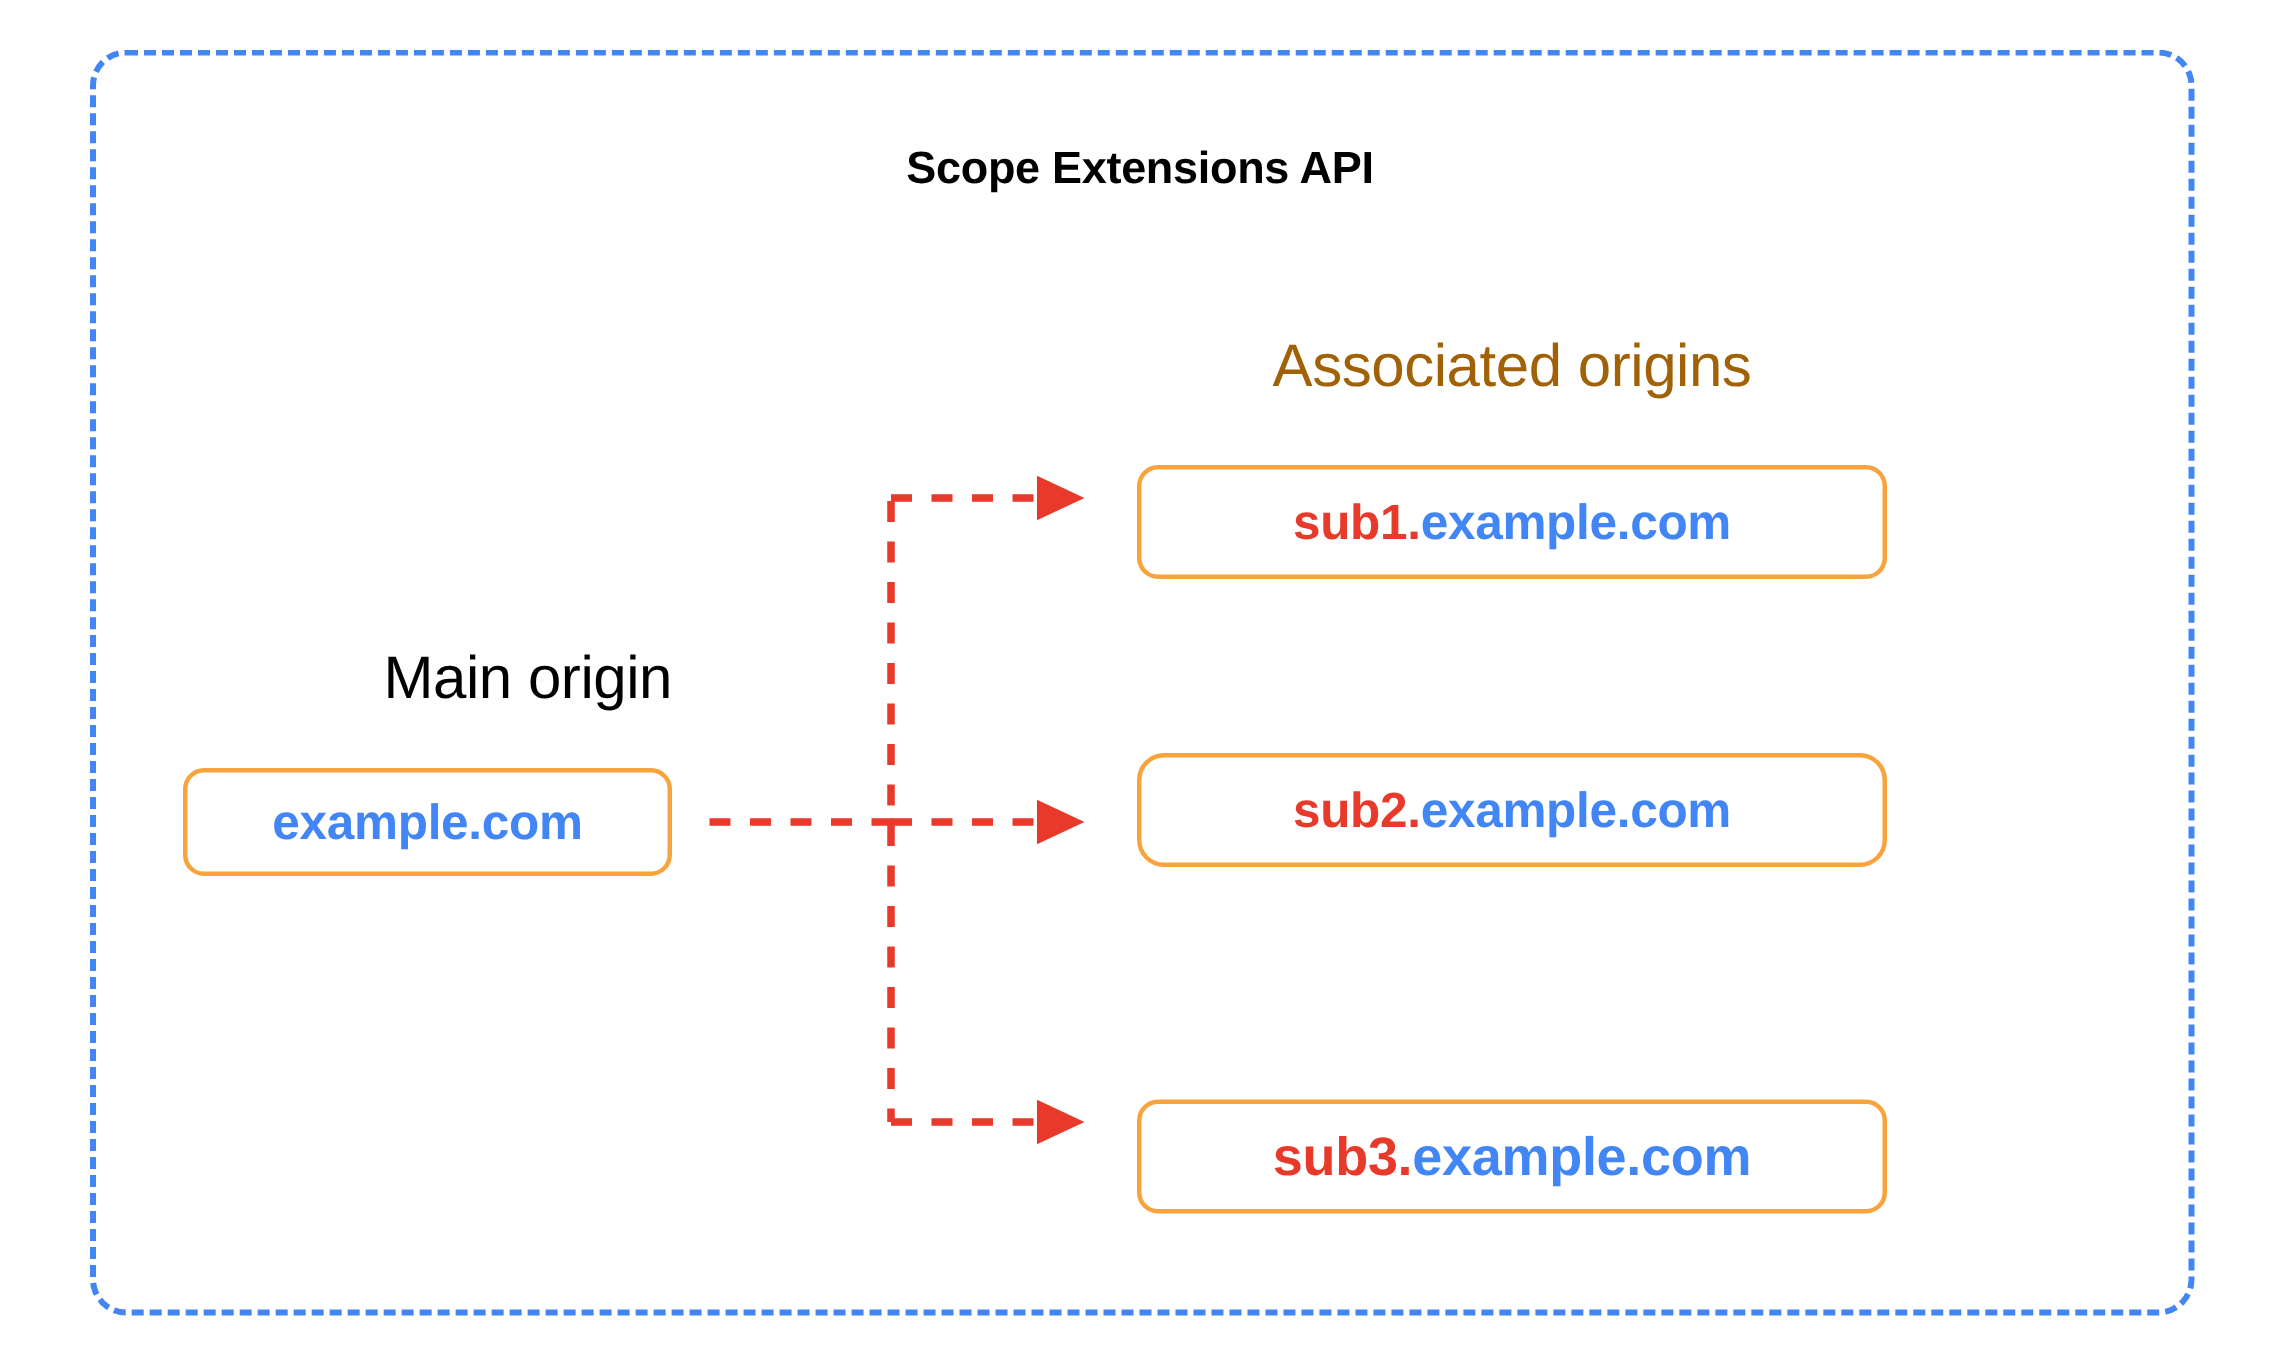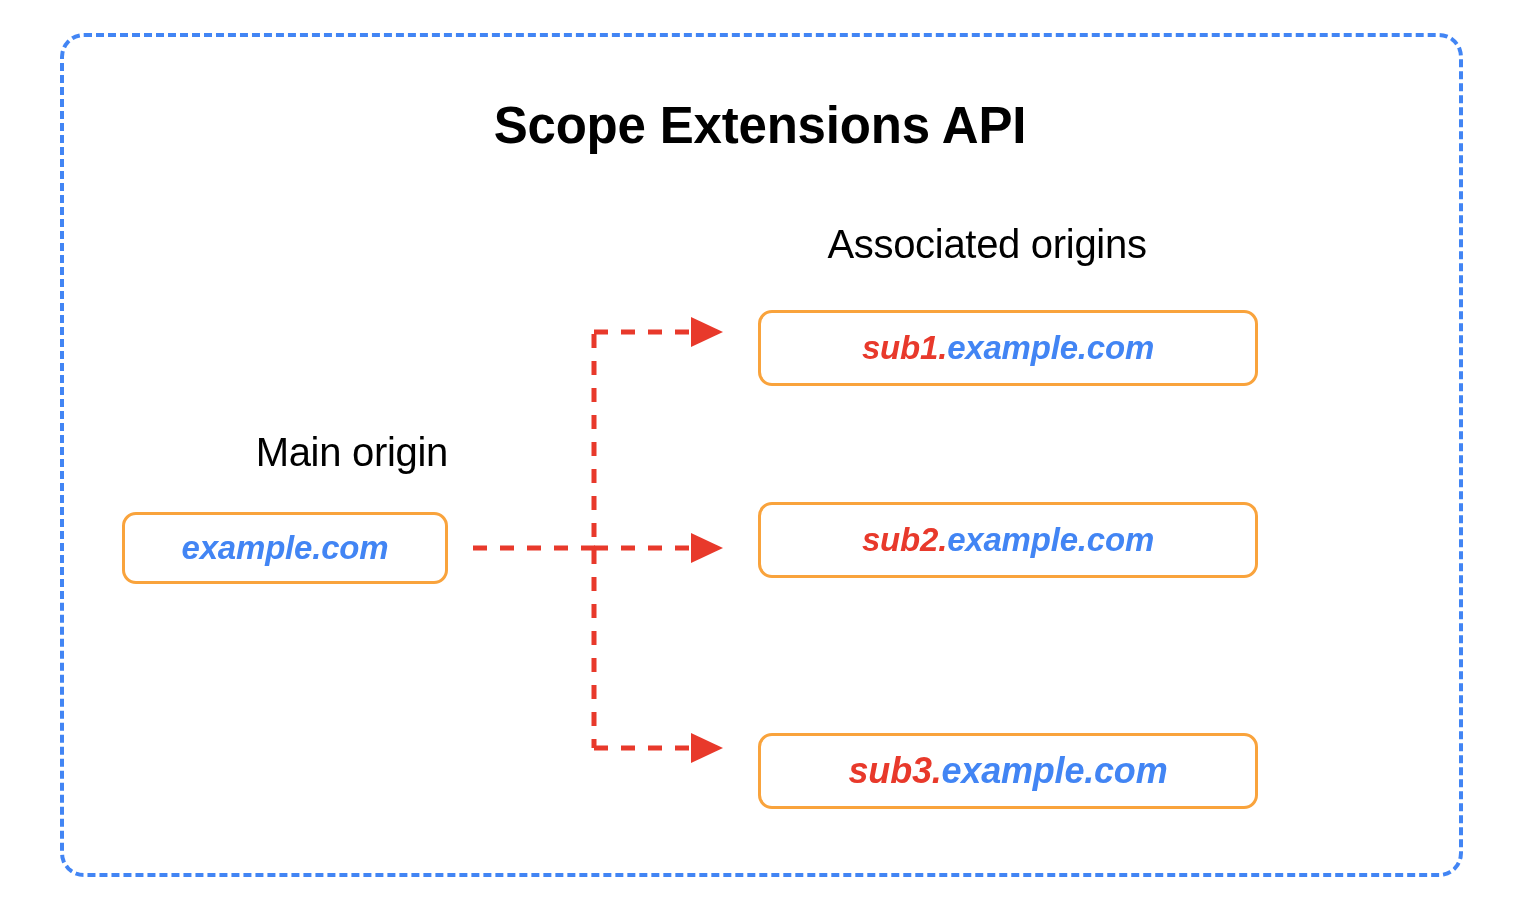--- a/index.html
+++ b/index.html
@@ -34,35 +34,35 @@
     background: transparent;
   }
 
   
   .diagram-title {
     position: absolute;
     left: 0;
     top: 96px;
     width: 1520px;
     text-align: center;
-    font-size: 51px;
+    font-size: 30px;
     font-weight: 700;
     color: #000000;
     letter-spacing: -0.2px;
   }
 
   .assoc-label {
     position: absolute;
-    left: 737px;
+    left: 758px;
     top: 222px;
     width: 500px;
     text-align: center;
     font-size: 40px;
     font-weight: 400;
-    color: #000000;
+    color: #a16207;
     letter-spacing: -0.3px;
   }
 
   .main-label {
     position: absolute;
     left: 122px;
     top: 430px;
     width: 326px;
     text-align: right;
     font-size: 40px;
@@ -77,21 +77,20 @@
     box-sizing: border-box;
     border: 3px solid #F9A33C;
     border-radius: 14px;
     background: #ffffff;
     display: flex;
     align-items: center;
     justify-content: center;
     font-weight: 700;
     letter-spacing: -0.2px;
     white-space: nowrap;
-    font-style: italic;
   }
 
   .origin-box .sub {
     color: #E8392B;
   }
   .origin-box .domain {
     color: #4285F4;
     text-align: right;
   }
 
@@ -109,20 +108,21 @@
     width: 500px;
     height: 76px;
     font-size: 33px;
   }
   #assoc-box-1 {
     left: 758px;
     top: 502px;
     width: 500px;
     height: 76px;
     font-size: 33px;
+    border-radius: 18px;
   }
   #assoc-box-2 {
     left: 758px;
     top: 733px;
     width: 500px;
     height: 76px;
     font-size: 36px;
   }
 
   

